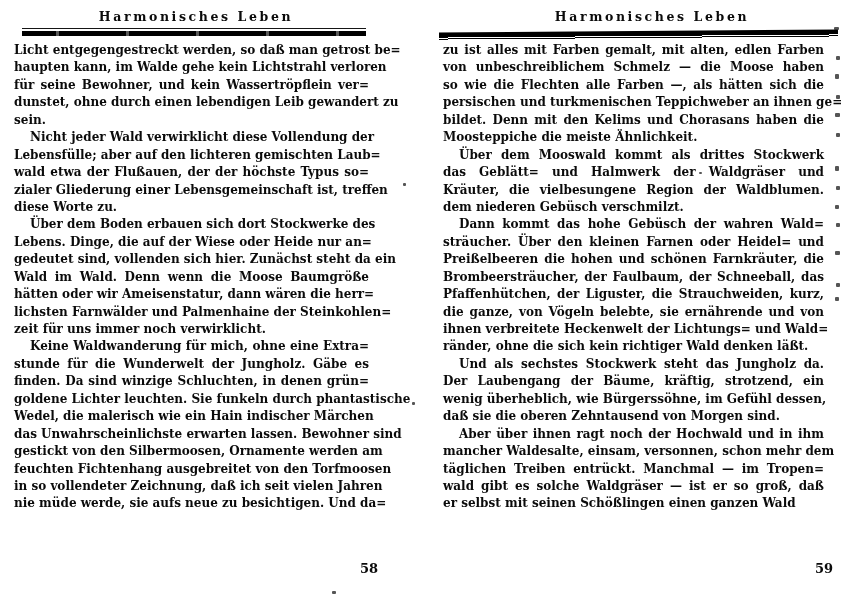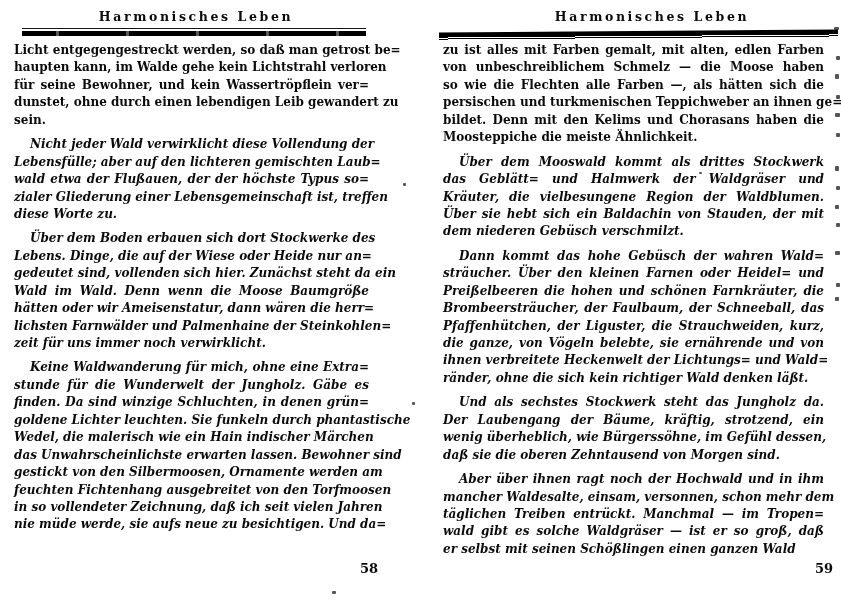--- a/index.html
+++ b/index.html
@@ -45,21 +45,21 @@
       linear-gradient(to bottom,
         #000 0 5px, rgba(0,0,0,0) 5px 6px,
         #000 6px 7px, rgba(0,0,0,0) 7px);
   }
 
   .body {
     position: absolute; top: 42px; left: 0; right: 9px;
     font-size: 12px; font-weight: 700;
     letter-spacing: 0px;
   }
-  .para + .para { margin-top: 7px; font-style: italic; }
+  .para + .para { margin-top: 0; }
   .line {
     line-height: 17.45px;
     height: 17.45px;
     text-align: justify;
     text-align-last: justify;
     text-justify: inter-word;
     white-space: nowrap;
     overflow: visible;
   }
   .line.indent { padding-left: 16px; }
@@ -135,21 +135,20 @@
           <div class="line">von unbeschreiblichem Schmelz — die Moose haben</div>
           <div class="line">so wie die Flechten alle Farben —, als hätten sich die</div>
           <div class="line">persischen und turkmenischen Teppichweber an ihnen ge=</div>
           <div class="line">bildet. Denn mit den Kelims und Chorasans haben die</div>
           <div class="line lastline">Moosteppiche die meiste Ähnlichkeit.</div>
         </div>
         <div class="para">
           <div class="line indent">Über dem Mooswald kommt als drittes Stockwerk</div>
           <div class="line">das Geblätt= und Halmwerk der Waldgräser und</div>
           <div class="line">Kräuter, die vielbesungene Region der Waldblumen.</div>
-          <div class="line">Über sie hebt sich ein Baldachin von Stauden, der mit</div>
           <div class="line lastline">dem niederen Gebüsch verschmilzt.</div>
         </div>
         <div class="para">
           <div class="line indent">Dann kommt das hohe Gebüsch der wahren Wald=</div>
           <div class="line">sträucher. Über den kleinen Farnen oder Heidel= und</div>
           <div class="line">Preißelbeeren die hohen und schönen Farnkräuter, die</div>
           <div class="line">Brombeersträucher, der Faulbaum, der Schneeball, das</div>
           <div class="line">Pfaffenhütchen, der Liguster, die Strauchweiden, kurz,</div>
           <div class="line">die ganze, von Vögeln belebte, sie ernährende und von</div>
           <div class="line">ihnen verbreitete Heckenwelt der Lichtungs= und Wald=</div>

